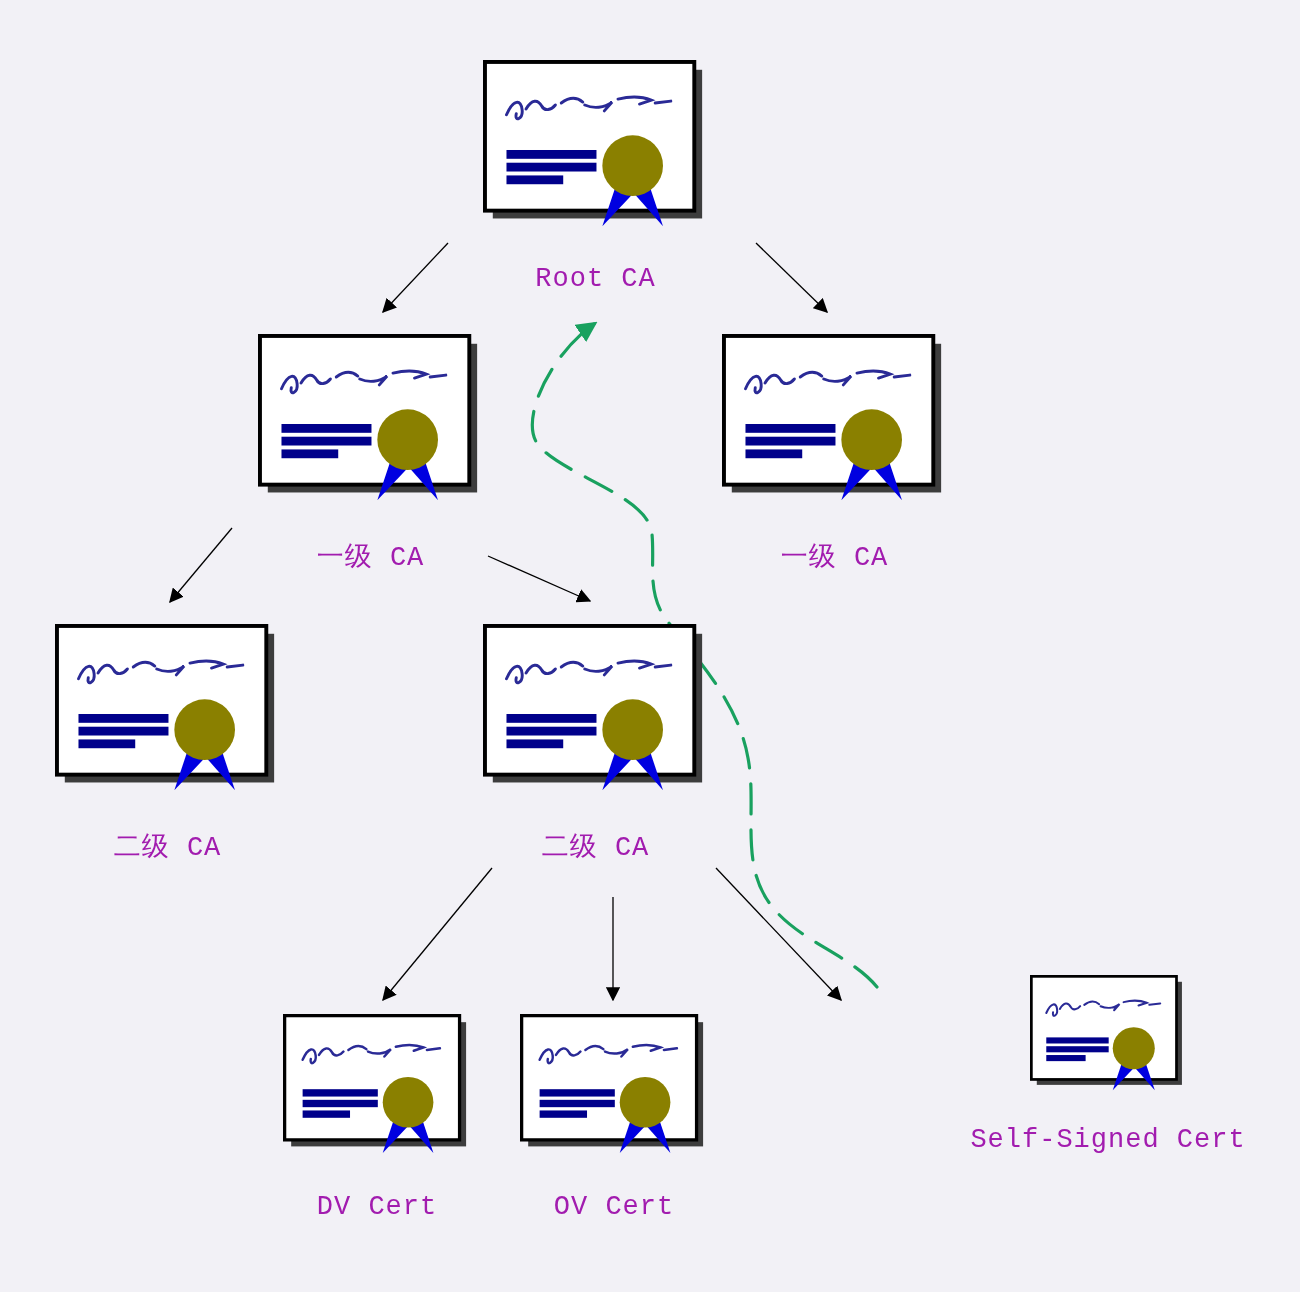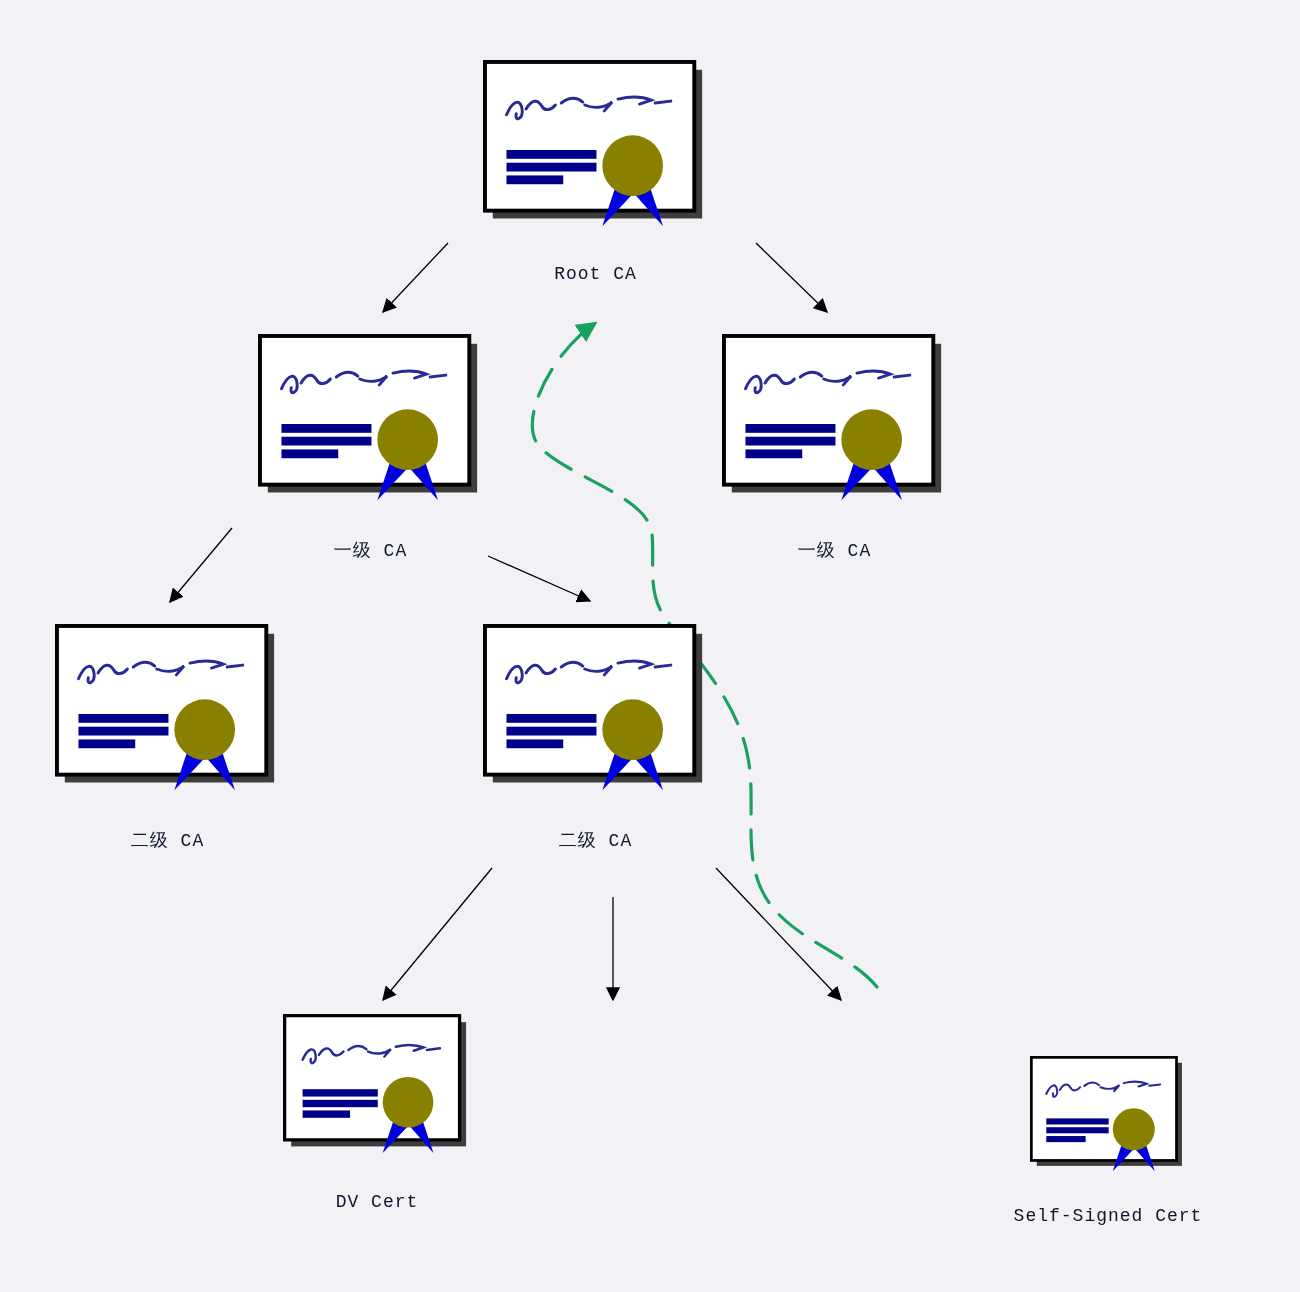--- a/index.html
+++ b/index.html
@@ -21,22 +21,22 @@
   }
   .cert-svg{display:block;width:100%;height:auto;}
   .node-big{width:225px;}
   .node-small{width:188px;}
   .node-tiny{width:156px;}
   .label{
     position:absolute;
     left:50%;
     transform:translateX(-50%);
     white-space:nowrap;
-    font-size:18px;
-    color:#0f172a;
+    font-size:27px;
+    color:#a21caf;
     letter-spacing:1px;
   }
   .node-big  .label{top:204px;}
   .node-small .label{top:178px;}
   .node-tiny .label{top:150px;}
 </style>
 </head>
 <body>
 
 <div class="stage">
@@ -128,22 +128,28 @@
     <div class="label">二级 CA</div>
   </div>
 
   <div class="node node-small" style="left:283px;top:1014px">
     <svg class="cert-svg" viewBox="0 0 230 180">
         <use href="#certSym"></use>
       </svg>
     <div class="label">DV Cert</div>
   </div>
 
+  <div class="node node-small" style="left:520px;top:1014px">
+    <svg class="cert-svg" viewBox="0 0 230 180">
+        <use href="#certSym"></use>
+      </svg>
+    <div class="label">OV Cert</div>
+  </div>
 
 
-  <div class="node node-tiny" style="left:1030px;top:1056px">
+  <div class="node node-tiny" style="left:1030px;top:975px">
     <svg class="cert-svg" viewBox="0 0 230 180">
         <use href="#certSym"></use>
       </svg>
     <div class="label">Self-Signed Cert</div>
   </div>
 
 </div>
 
 </body></html>

